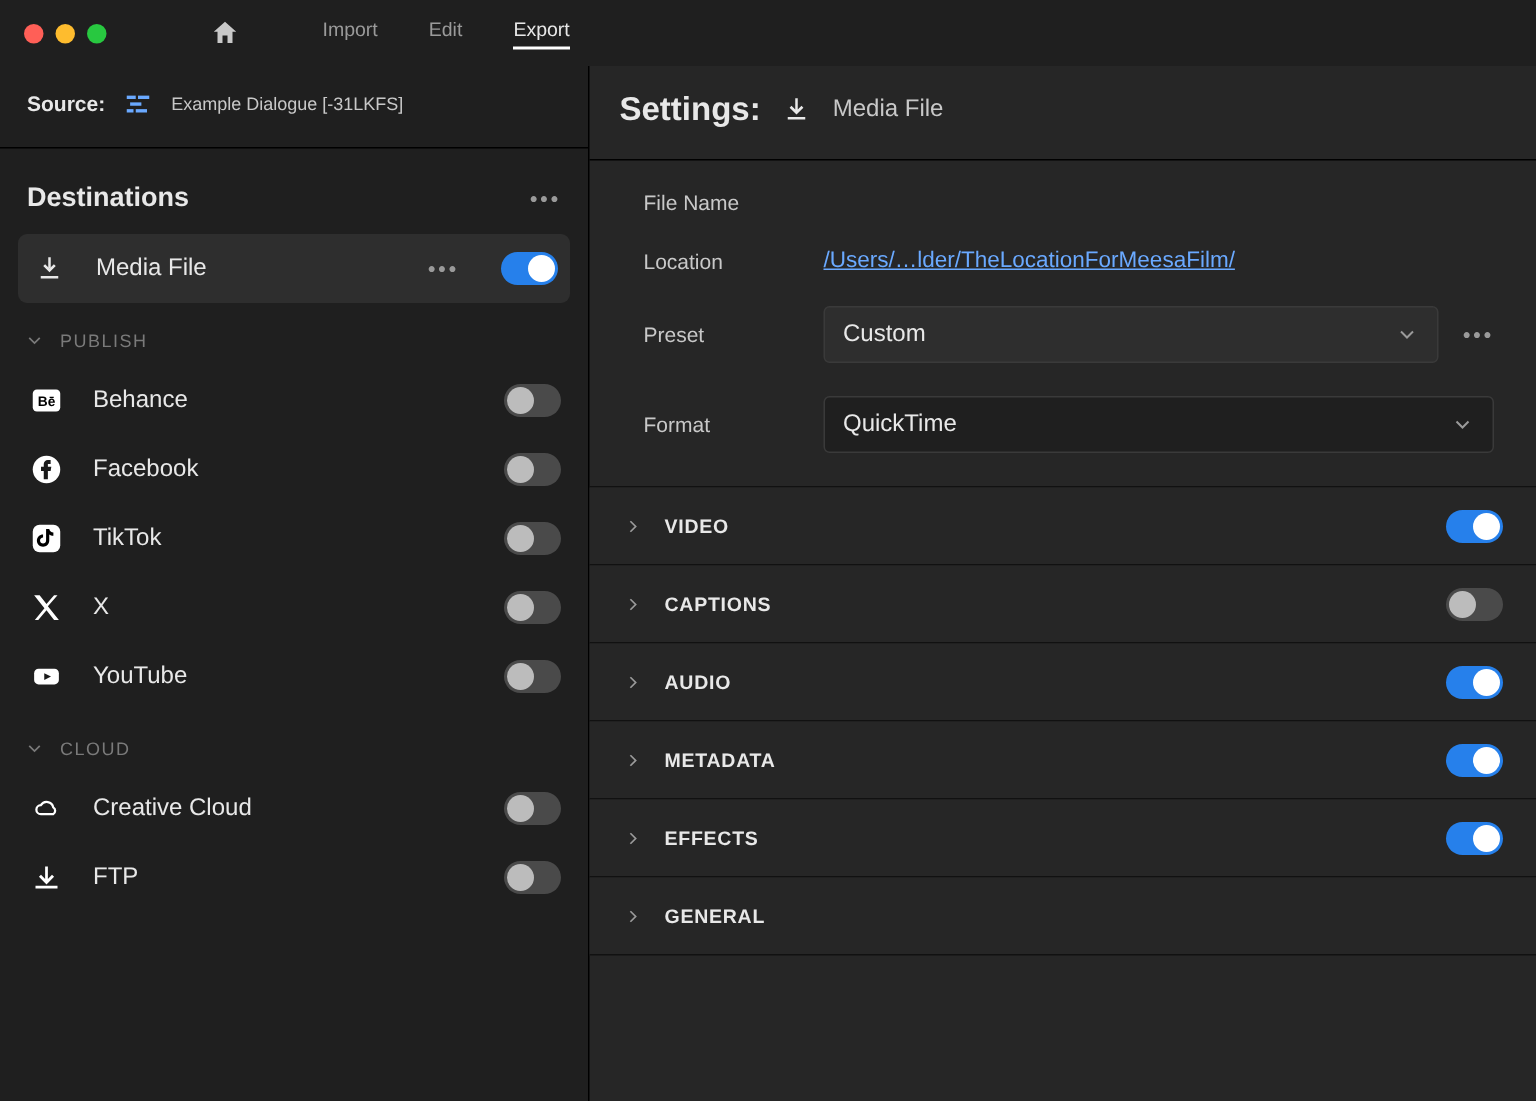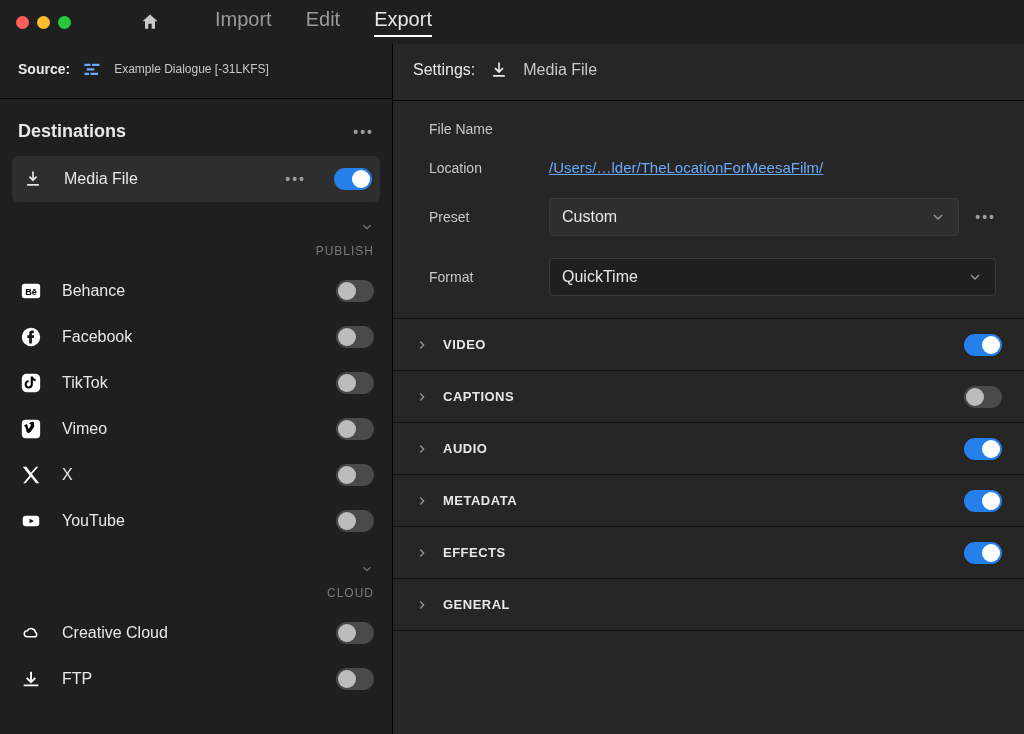--- a/index.html
+++ b/index.html
@@ -24,54 +24,54 @@
 
   
   .topbar{display:flex;align-items:center;height:44px;padding:0 16px;background:var(--bg1);gap:28px;}
   .traffic{display:flex;gap:8px;align-items:center;}
   .dot{width:13px;height:13px;border-radius:50%;}
   .dot.red{background:#ff5f57;}
   .dot.yellow{background:#febc2e;}
   .dot.green{background:#28c840;}
   .topbar .home{margin-left:40px;color:var(--text1);}
   .topbar .tabs{display:flex;gap:34px;margin-left:26px;}
-  .toptab{color:var(--text2);font-size:20px;padding-bottom:4px;cursor:pointer;}
+  .toptab{color:var(--text2);font-size:13px;padding-bottom:4px;cursor:pointer;}
   .toptab.active{color:var(--text0);border-bottom:2px solid #fff;}
 
   
   .main{display:flex;height:calc(734px - 44px);}
 
   
   .left{width:392px;background:var(--bg1);display:flex;flex-direction:column;}
   .source-row{display:flex;align-items:center;gap:12px;padding:16px 18px 20px 18px;border-bottom:1px solid #000;}
   .source-row .lbl{font-weight:600;color:var(--text0);}
   .source-row .name{color:var(--text1);font-size:12px;}
   .dest-head{display:flex;align-items:center;justify-content:space-between;padding:22px 18px 14px 18px;}
   .dest-head .lbl{font-size:18px;font-weight:600;}
   .ellipsis{color:var(--text2);letter-spacing:2px;font-weight:700;}
 
   .dest-item{display:flex;align-items:center;height:46px;padding:0 18px;gap:18px;}
   .dest-item.active{background:var(--bg3);border-radius:6px;margin:0 12px;padding:0 8px;}
   .dest-item .icon{width:26px;display:flex;justify-content:center;color:var(--text0);}
   .dest-item .label{flex:1;color:var(--text0);font-size:16px;}
   .dest-item .ell{color:var(--text2);letter-spacing:2px;font-weight:700;margin-right:10px;}
 
-  .section-hdr{display:flex;align-items:flex-end;gap:10px;padding:18px 18px 10px 34px;color:var(--text3);font-size:12px;letter-spacing:1px;flex-direction:column;}
+  .section-hdr{display:flex;align-items:center;gap:10px;padding:18px 18px 10px 34px;color:var(--text3);font-size:12px;letter-spacing:1px;}
   .section-hdr .chev{margin-left:-18px;}
 
   
   .toggle{width:38px;height:22px;border-radius:11px;background:var(--toggle-off);position:relative;flex-shrink:0;}
   .toggle .knob{position:absolute;width:18px;height:18px;border-radius:50%;background:#bcbcbc;top:2px;left:2px;transition:left .1s;}
   .toggle.on{background:var(--accent);}
   .toggle.on .knob{left:18px;background:#fff;}
 
   
   .right{flex:1;background:var(--bg2);display:flex;flex-direction:column;border-left:1px solid #000;}
   .settings-head{display:flex;align-items:center;gap:14px;padding:16px 20px 20px 20px;border-bottom:1px solid #000;}
-  .settings-head .lbl{font-weight:400;font-size:16px;}
+  .settings-head .lbl{font-weight:700;font-size:22px;}
   .settings-head .title{color:var(--text1);font-size:16px;}
 
   .form-area{padding:20px 28px 12px 36px;}
   .form-row{display:flex;align-items:center;margin-bottom:22px;}
   .form-row .flabel{width:120px;color:var(--text1);font-size:14px;}
   .form-row .fctrl{flex:1;display:flex;align-items:center;gap:16px;}
   .textinput{flex:1;background:#1b1b1b;border:1px solid var(--row-border);border-radius:4px;height:36px;padding:0 12px;color:var(--text0);font-size:15px;}
   .linktext{color:var(--link);text-decoration:underline;font-size:15px;}
   .select{flex:1;background:var(--bg3);border:1px solid var(--row-border);border-radius:4px;height:38px;padding:0 12px;color:var(--text0);font-size:16px;display:flex;align-items:center;justify-content:space-between;text-align:center;}
   .select .chev{color:var(--text2);}
@@ -187,32 +187,20 @@
             </svg>
           </span>
           <span class="label">TikTok</span>
           <span class="toggle">
             <span class="knob"></span>
           </span>
         </div>
         <div class="dest-item">
           <span class="icon">
             <svg width="22" height="22" viewBox="0 0 24 24">
-              <rect x="2" y="2" width="20" height="20" rx="4" fill="#fff"></rect>
-              <path fill="#000" d="M18 9c-.1 1.7-1.3 4-3.5 6.9-2.3 3-4.2 4.5-5.8 4.5-1 0-1.8-.9-2.5-2.7L5 12.4c-.5-1.8-1-2.7-1.6-2.7l-1 .6-.6-.8c1.5-1.3 3-2.8 3.9-2.9 1.1-.1 1.7.6 2 2.2.7 4.2 1 5 1.6 5 .5 0 1.2-.8 2.1-2.3.9-1.5 1.4-2.7 1.5-3.4.1-1.2-.4-1.8-1.5-1.8-.5 0-1.1.1-1.6.4C11.8 4 13.5 2.9 15.8 3c1.7.1 2.5 1.2 2.2 6z" transform="scale(0.7) translate(4 3)"></path>
-            </svg>
-          </span>
-          <span class="label">Vimeo</span>
-          <span class="toggle">
-            <span class="knob"></span>
-          </span>
-        </div>
-        <div class="dest-item">
-          <span class="icon">
-            <svg width="22" height="22" viewBox="0 0 24 24">
               <path fill="#fff" d="M3 3l7.5 9.5L3.5 21H6l6-7 5.5 7H21l-8-10L20 3h-2.5L12 9.5 7 3H3z"></path>
             </svg>
           </span>
           <span class="label">X</span>
           <span class="toggle">
             <span class="knob"></span>
           </span>
         </div>
         <div class="dest-item">
           <span class="icon">

